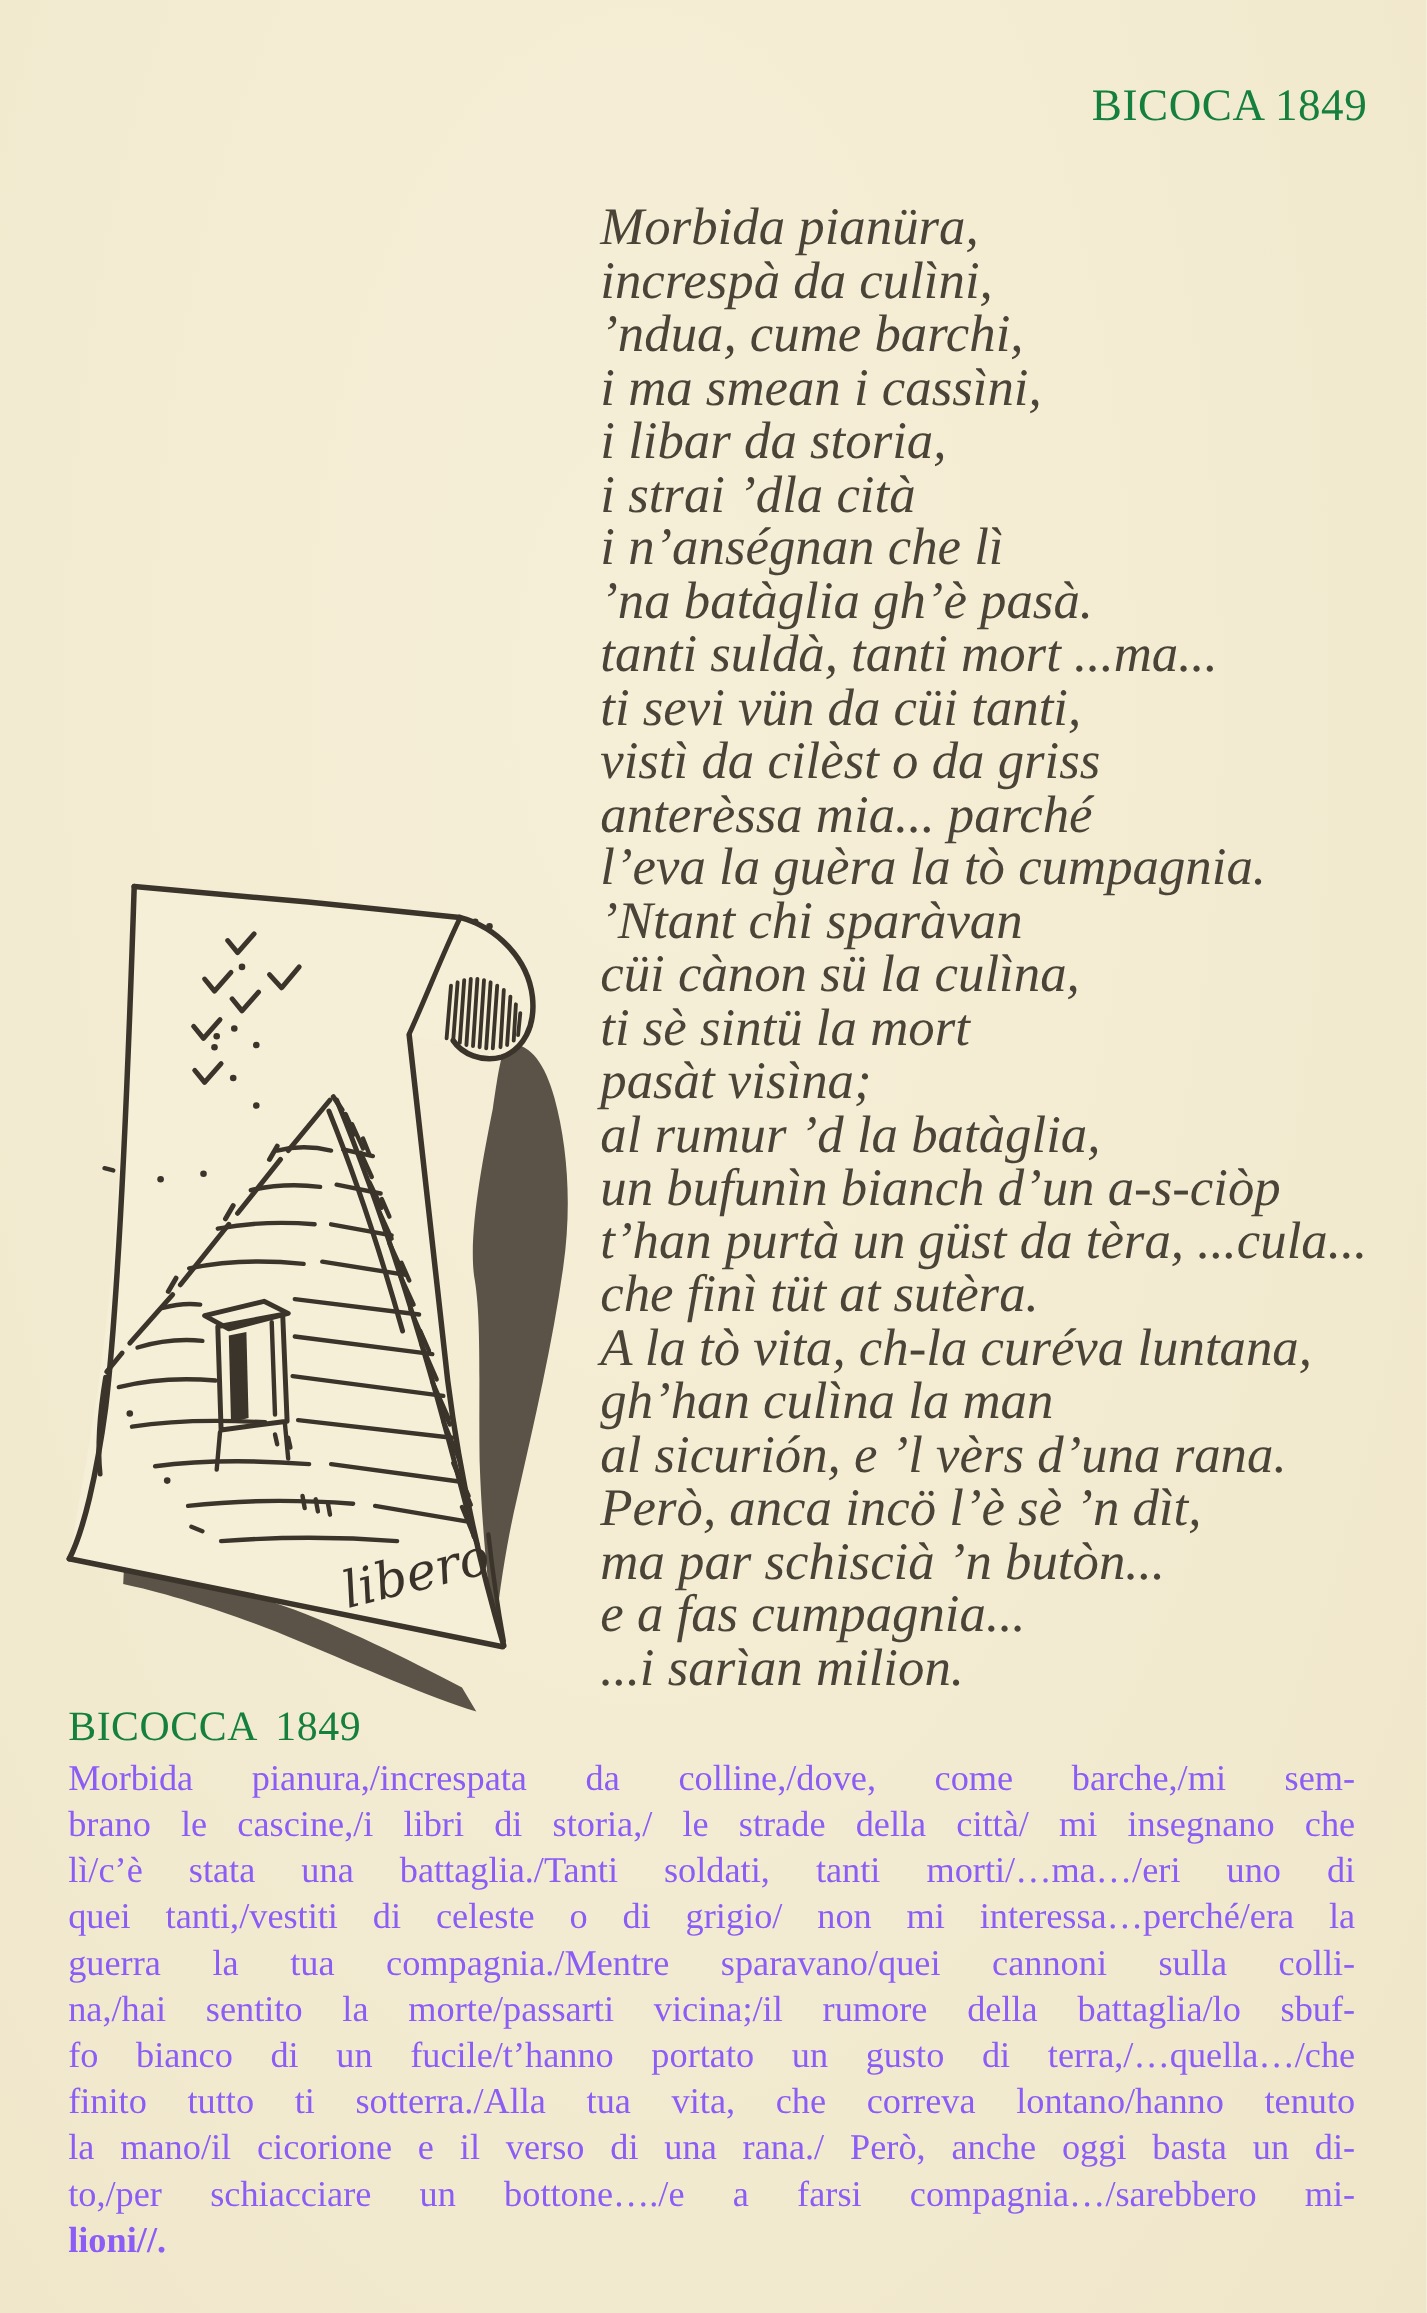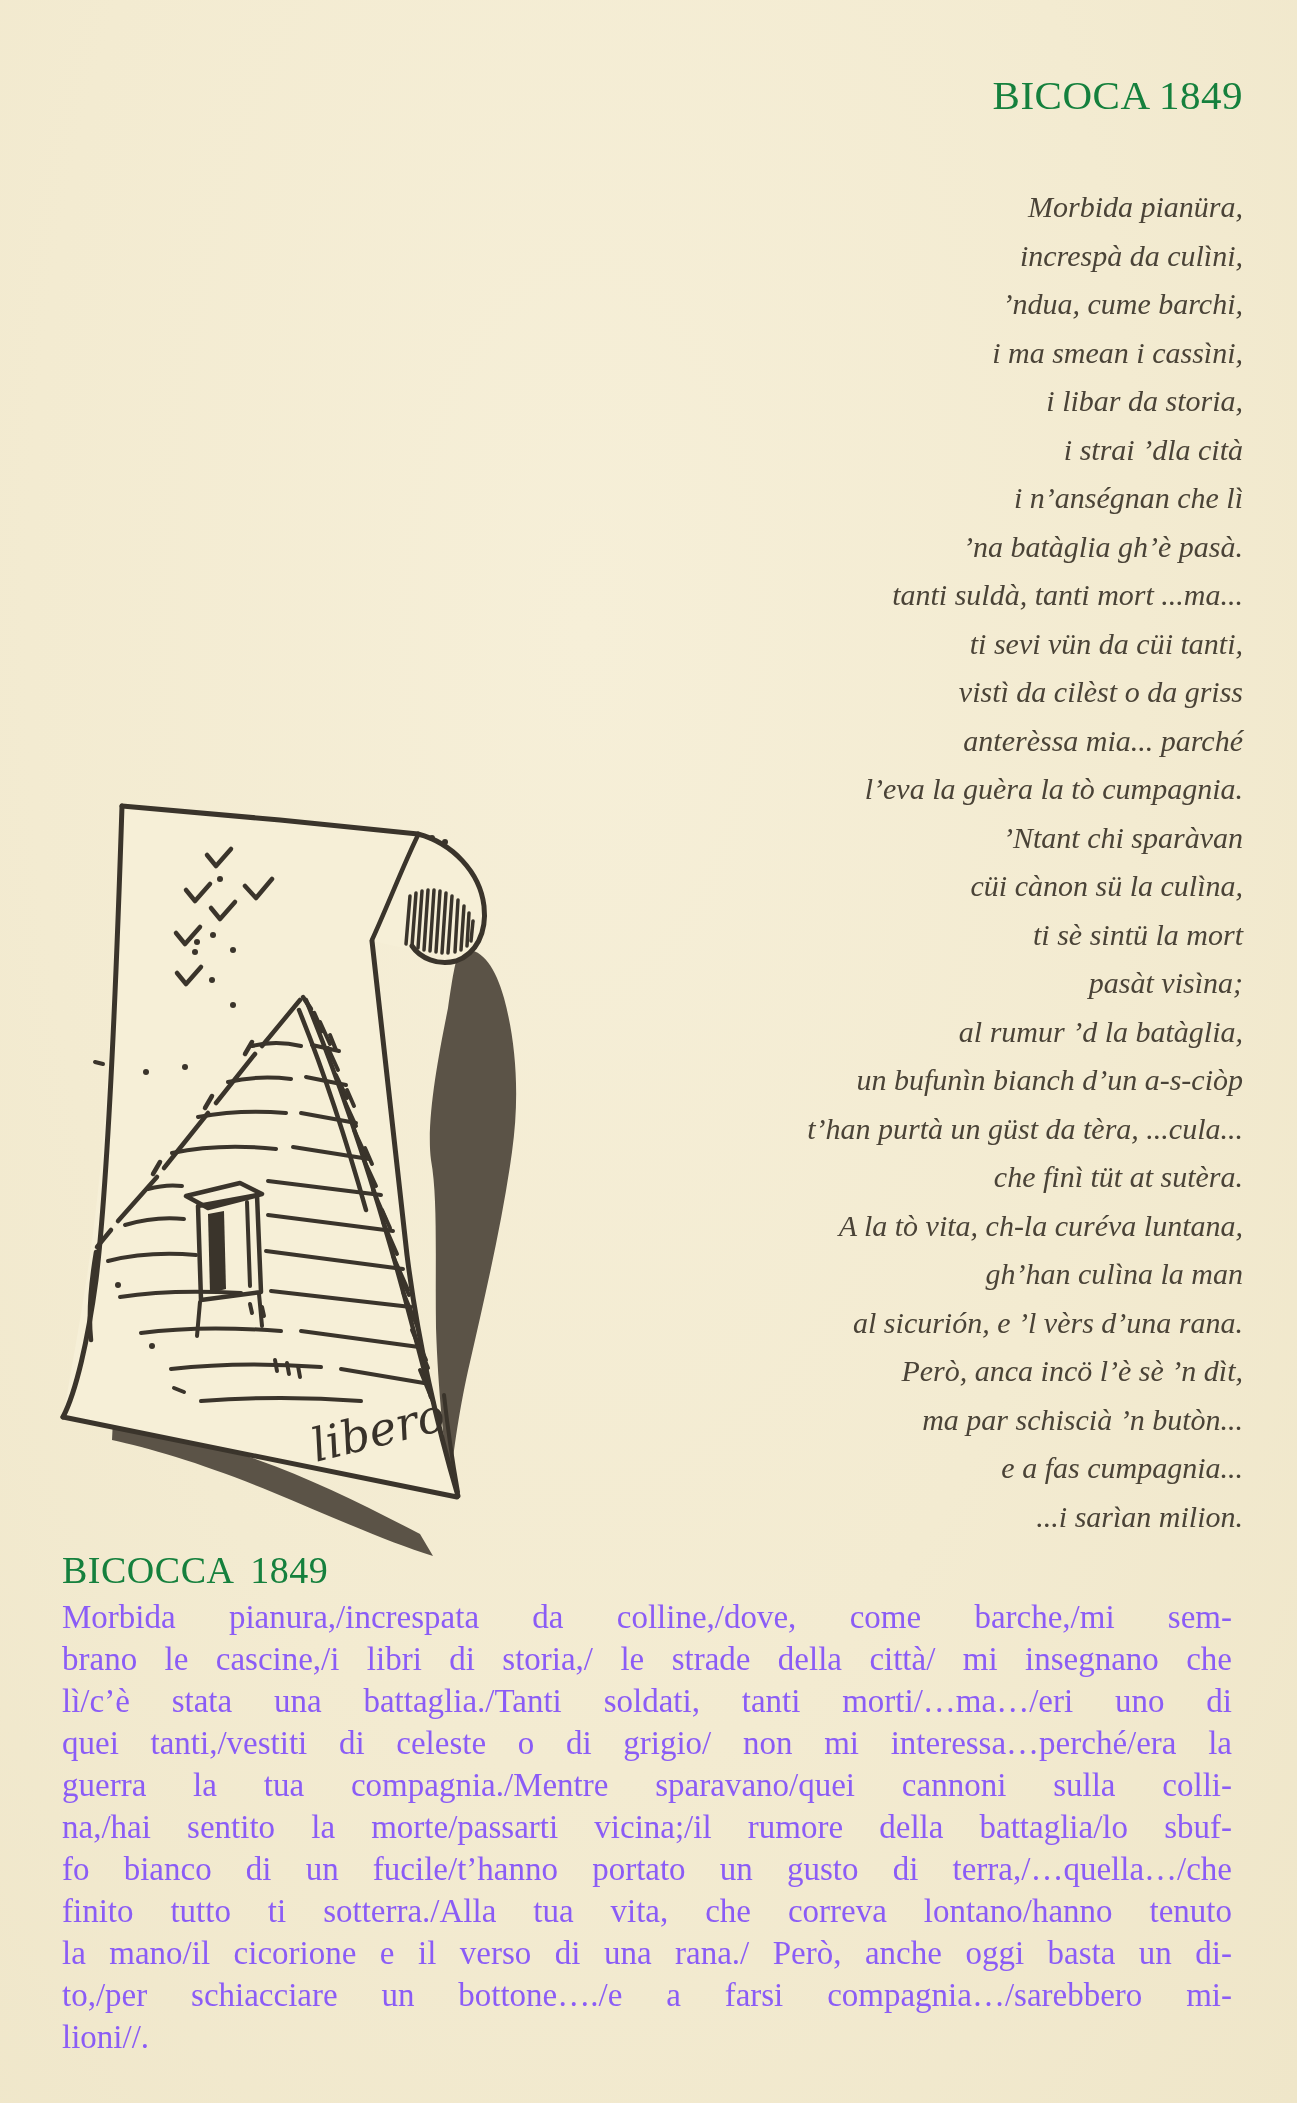--- a/index.html
+++ b/index.html
@@ -10,40 +10,40 @@
     color:#4a4337;
   }
   .page{position:absolute;inset:0;}
   .poem-title{
     position:absolute;top:74px;right:54px;
     font-size:41px;line-height:42px;color:#15803d;
     letter-spacing:0.5px;
   }
   .poem{
     position:absolute;top:183px;right:54px;
-    text-align:right;font-style:italic;
-    font-size:30px;line-height:48.5px;color:#4a4337;
+    font-style:italic;
+    font-size:48px;line-height:48.5px;color:#4a4337;
   }
   .poem-line{white-space:pre;}
   .sketch{position:absolute;left:40px;top:780px;}
   .sig{
     font-family:"DejaVu Serif", serif;font-style:italic;
     font-size:46px;fill:#38322a;
   }
   .trans-title{
     position:absolute;left:62px;top:1550px;
     font-size:38px;line-height:40px;color:#15803d;
     letter-spacing:0.5px;word-spacing:8px;
   }
   .prose{
     position:absolute;left:62px;top:1596px;width:1170px;
     font-size:33px;line-height:42px;color:#8b5cf6;
   }
   .prose-line{text-align:justify;text-align-last:justify;}
-  .prose-line:last-child{text-align-last:left;}
+  .prose-line:last-child{text-align-last:left;font-weight:bold;}
   .ink{stroke:#3a342b;fill:none;stroke-linecap:round;stroke-linejoin:round;}
 </style>
 </head>
 <body>
 
 <div class="page">
 
   <div class="poem-title">BICOCA 1849</div>
 
   <div class="poem">

